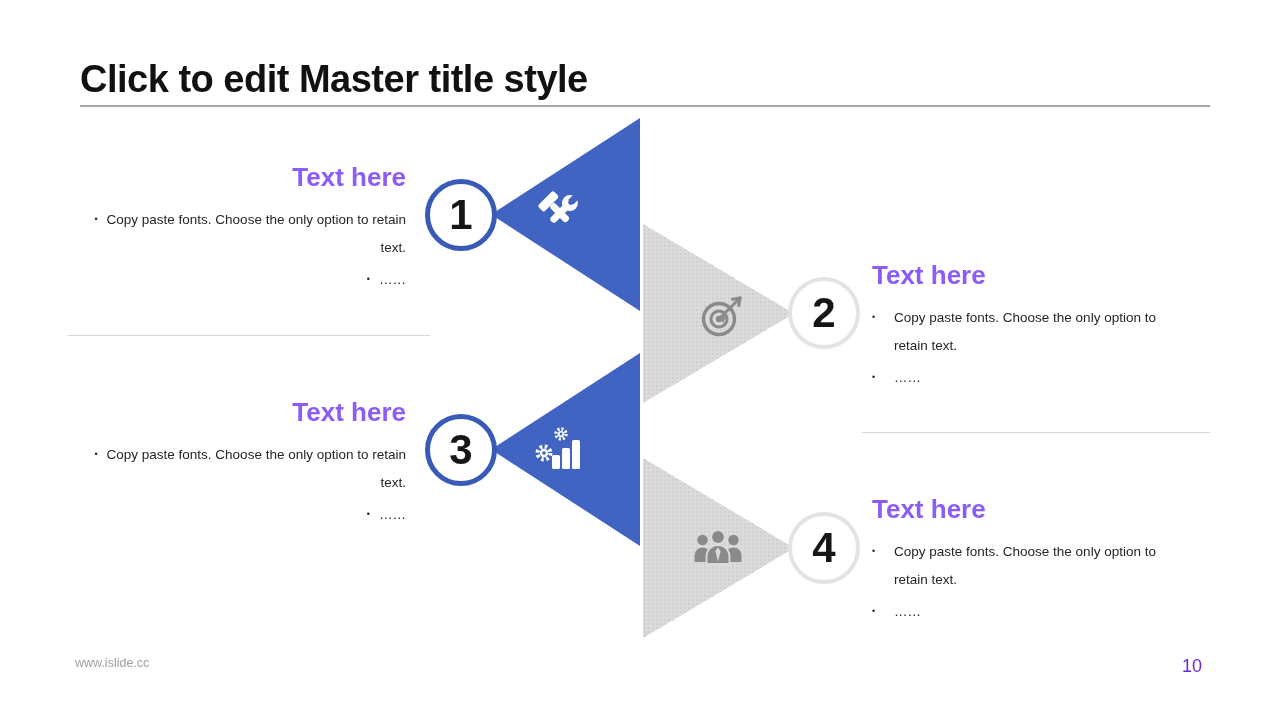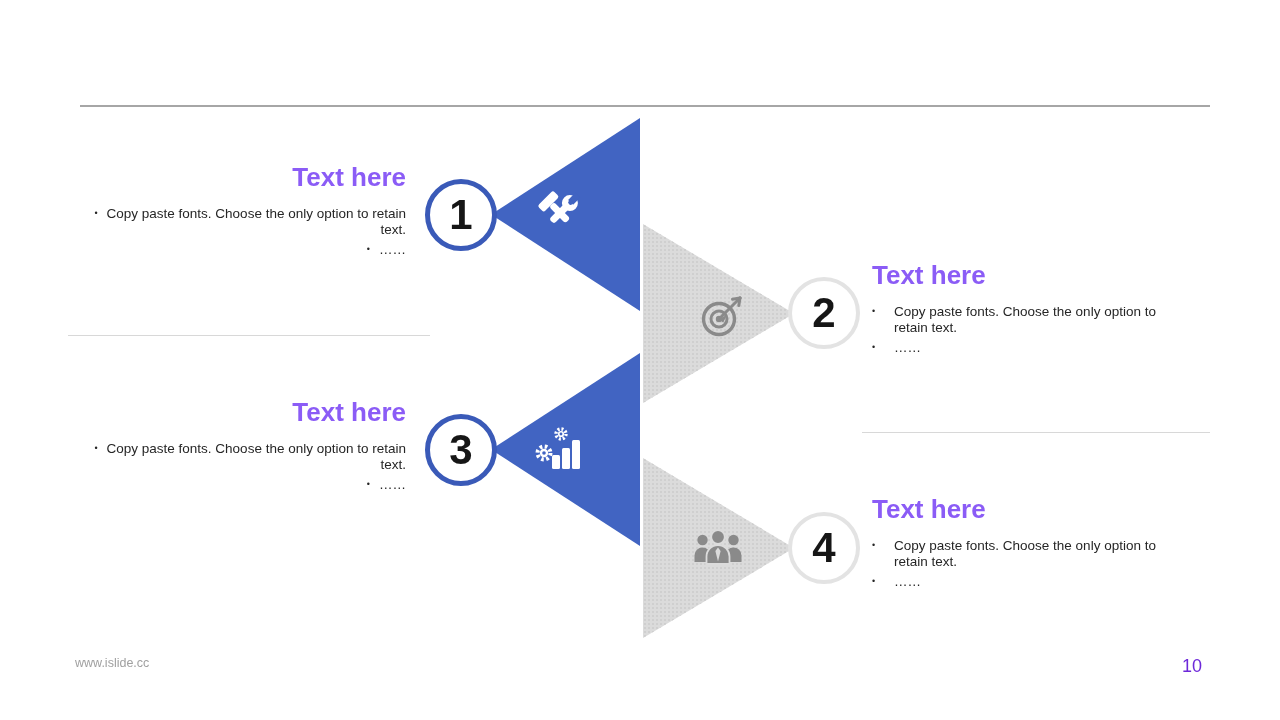--- a/index.html
+++ b/index.html
@@ -44,21 +44,21 @@
   .numcircle.blue{border:5px solid #3a5ab8;}
   .numcircle.gray{border:4px solid #e3e3e3;}
   .nc1{left:425px;top:179px;}
   .nc2{left:788px;top:277px;}
   .nc3{left:425px;top:414px;}
   .nc4{left:788px;top:512px;}
 
   
   .tblock{position:absolute;color:#222;}
   .tblock h3{margin:0 0 12px 0;font-size:26px;font-weight:bold;color:#8b5cf6;}
-  .tblock .bullet{margin:0 0 3px 0;font-size:13.5px;line-height:16px;color:#262626;}
+  .tblock .bullet{margin:0 0 3px 0;font-size:13.5px;line-height:28px;color:#262626;}
   .tblock.right-align{text-align:right;}
   .tblock.left-align{text-align:left;}
   .bullet .dot{display:inline-block;font-size:9px;vertical-align:2px;}
   .tblock.right-align .dot{margin-right:9px;}
   .tblock.left-align .bullet{padding-left:22px;text-indent:-22px;}
   .tblock.left-align .dot{width:22px;text-indent:0;}
   .tb1{left:66px;top:162px;width:340px;}
   .tb2{left:872px;top:260px;width:320px;}
   .tb3{left:66px;top:397px;width:340px;}
   .tb4{left:872px;top:494px;width:320px;}
@@ -69,20 +69,21 @@
 
   
   .footer-url{position:absolute;left:75px;top:656px;font-size:12.5px;color:#a0a0a0;}
   .footer-page{position:absolute;left:1182px;top:656px;font-size:18px;color:#6d28d9;}
 </style>
 </head>
 <body>
 
 <div class="slide">
 
+  <div class="title">Click to edit Master title style</div>
   <div class="title-rule"></div>
 
   <div class="tri blue tri1"></div>
   <div class="tri gray tri2"></div>
   <div class="tri blue tri3"></div>
   <div class="tri gray tri4"></div>
 
   <svg class="tri-icon icon1" width="48" height="48" viewBox="0 0 48 48">
     <g fill="#ffffff">
       <g transform="rotate(-45 24 24)">

